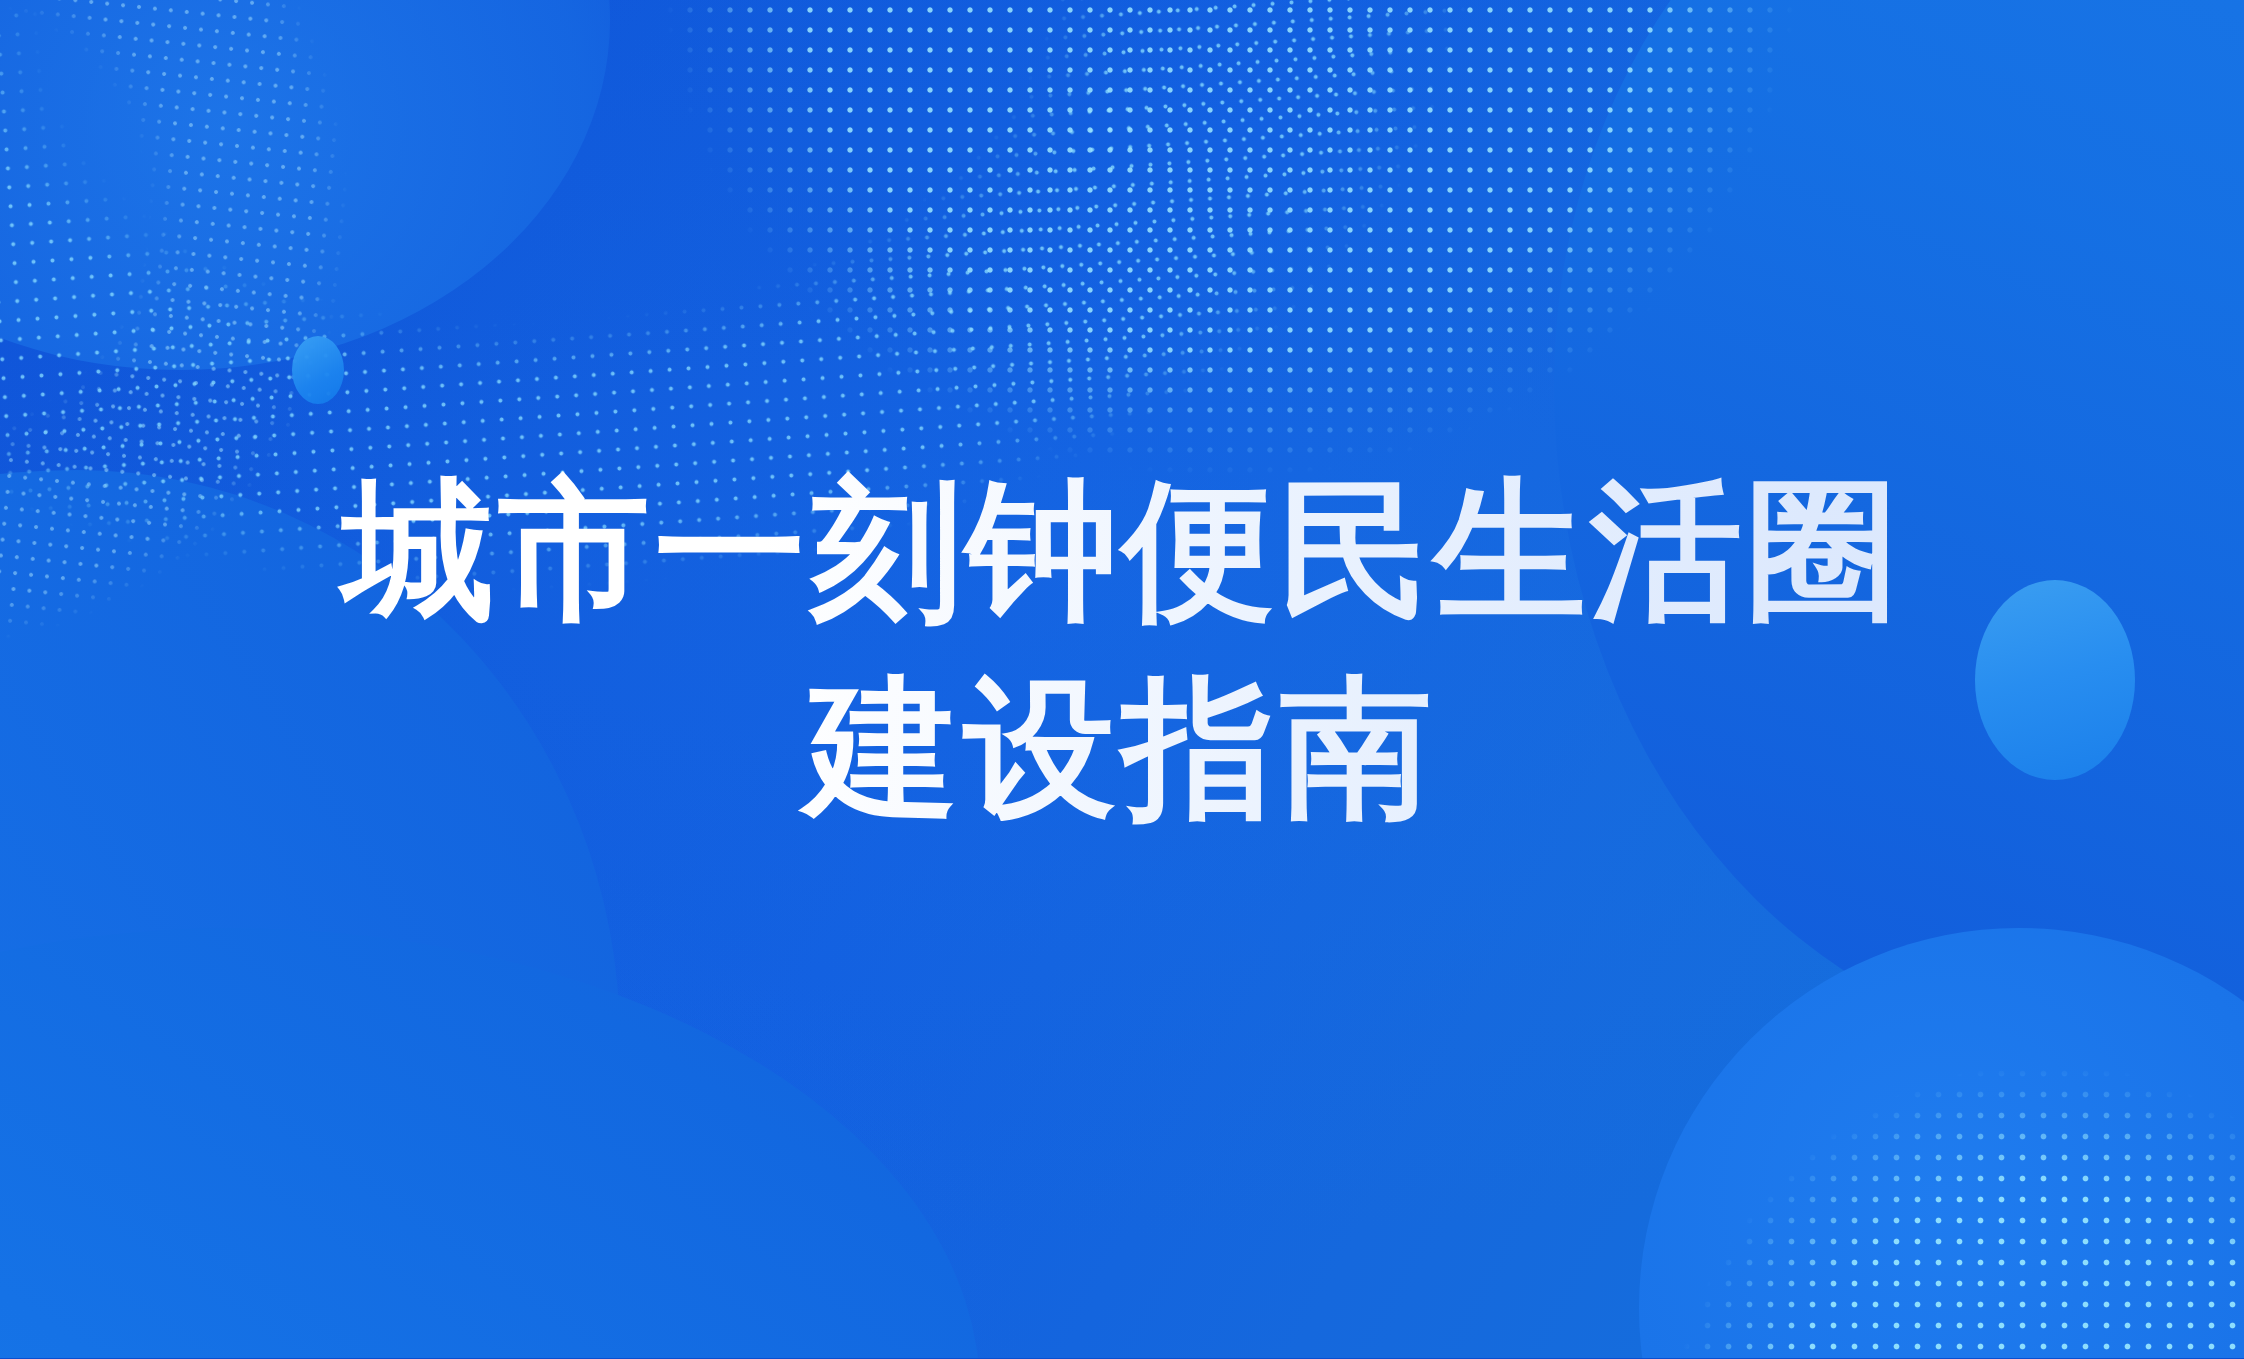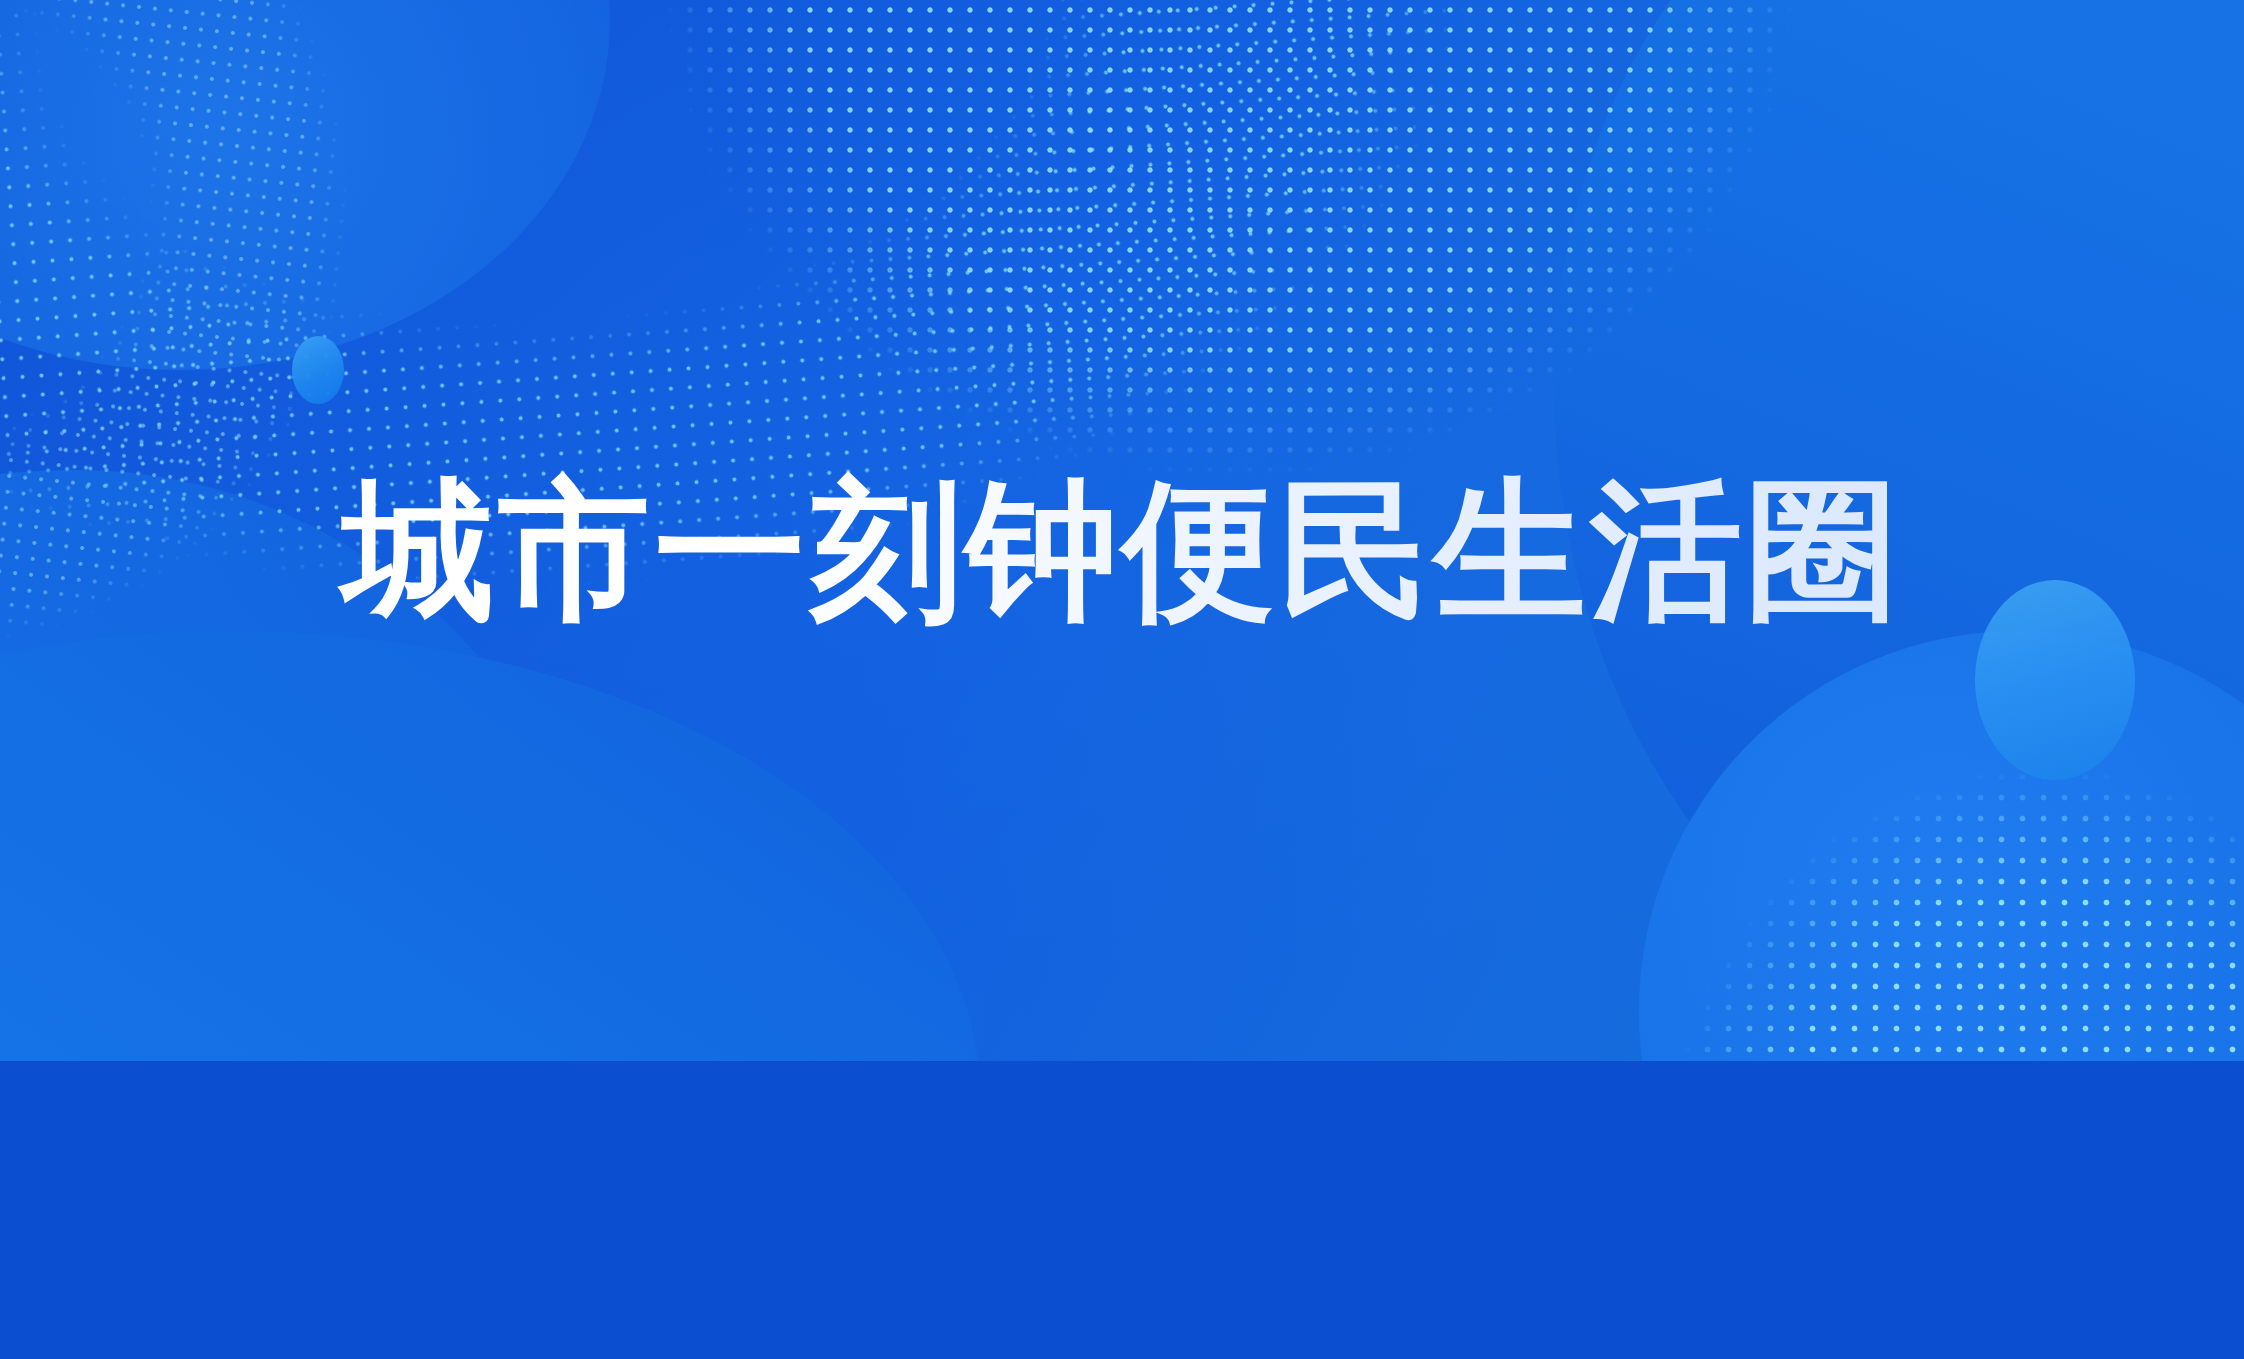--- a/index.html
+++ b/index.html
@@ -3,21 +3,21 @@
 <meta charset="utf-8">
 <style>
   html, body {
     margin: 0;
     padding: 0;
     background: #0b4fd0;
   }
   #poster {
     position: relative;
     width: 2244px;
-    height: 1061px;
+    height: 1358px;
     overflow: hidden;
     font-family: "Liberation Sans", "DejaVu Sans", sans-serif;
     background: #bef264;
   }
 
   
   .bg-base {
     position: absolute;
     inset: 0;
     background:
@@ -215,15 +215,16 @@
   <div class="dots dots-left"></div>
   <div class="dots dots-top"></div>
   <div class="dots dots-top2"></div>
   <div class="dots dots-bottomright"></div>
 
   <div class="ellipse-small"></div>
   <div class="ellipse-large"></div>
 
   <div class="title-wrap">
     <span class="title-line line1">城市一刻钟便民生活圈</span>
+    <span class="title-line line2">建设指南</span>
   </div>
 
 </div>
 
 </body></html>

